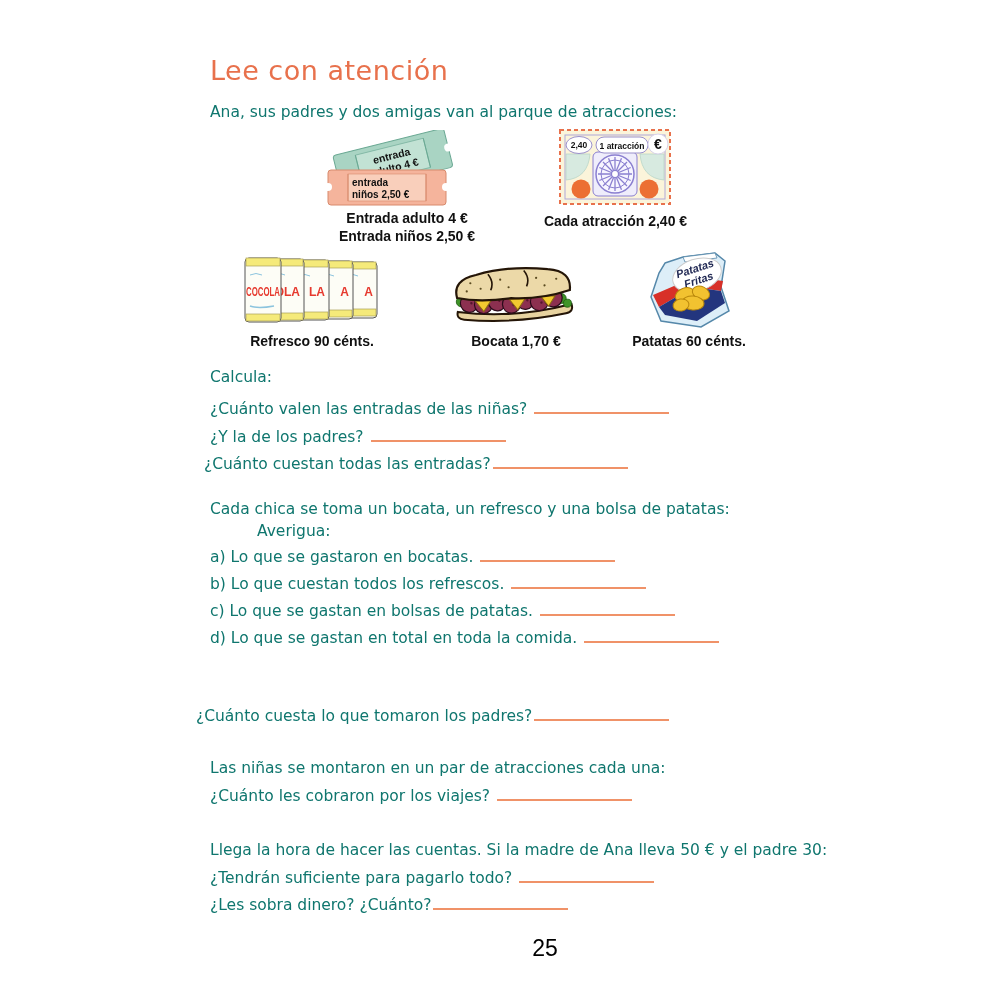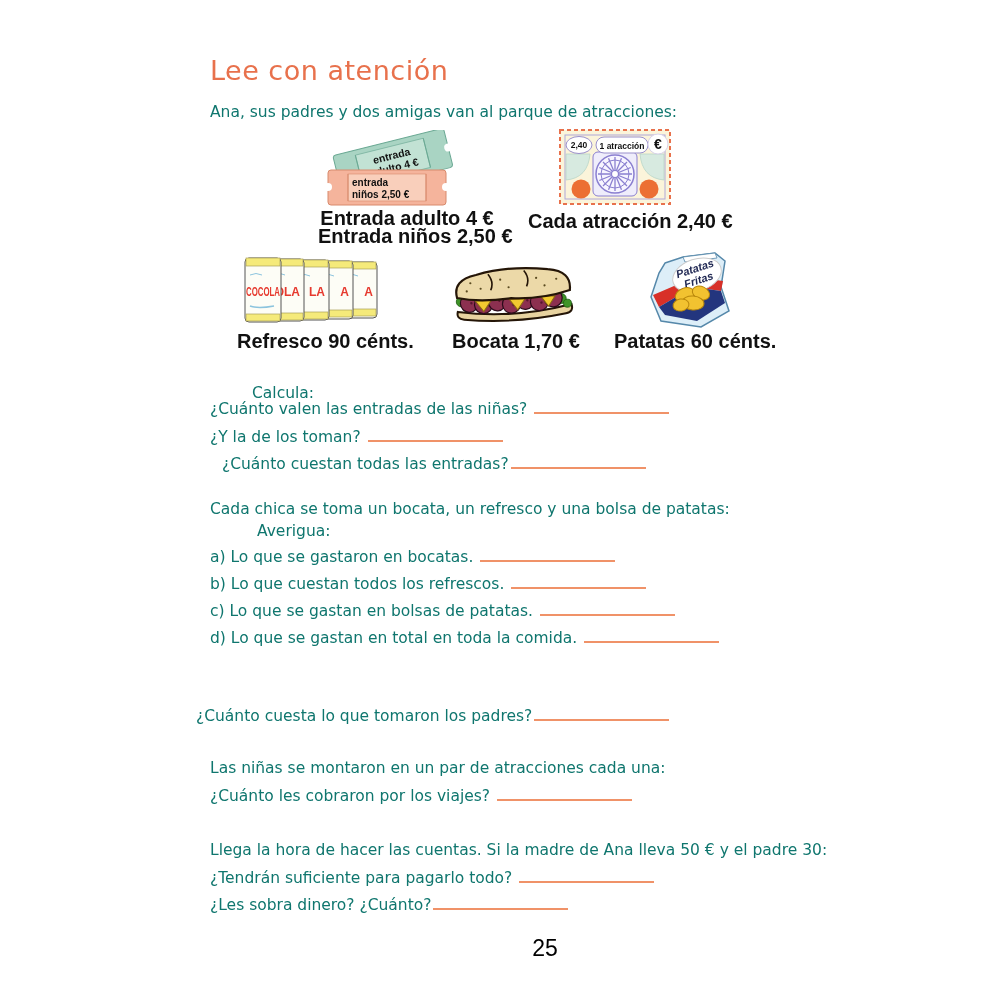--- a/index.html
+++ b/index.html
@@ -1,21 +1,21 @@
 <!DOCTYPE html>
 <html><head>
 <meta charset="utf-8">
 <style>
   html,body{margin:0;padding:0;background:#ffffff;}
   .page{position:relative;width:1000px;height:1000px;background:#ffffff;overflow:hidden;
         font-family:"DejaVu Sans",sans-serif;color:#4a4a46;}
   .abs{position:absolute;}
   .title{font-size:27px;color:#e8714c;letter-spacing:.5px;}
   .body-text{font-size:15.5px;color:#0f766e;white-space:nowrap;}
-  .caption{font-family:"Liberation Sans",sans-serif;font-weight:bold;font-size:20px;
+  .caption{font-family:"Liberation Sans",sans-serif;font-weight:bold;font-size:14px;
            color:#111;text-align:center;line-height:18px;white-space:nowrap;}
   .qrow{display:flex;align-items:baseline;}
   .answer-line{display:inline-block;width:135px;height:13px;
                border-bottom:2px solid #f09268;}
   .gap{margin-left:7px;}
   .nogap{margin-left:2px;}
   .pagenum{font-family:"Liberation Sans",sans-serif;font-size:23px;color:#000;
            width:100%;text-align:center;}
   svg text{font-family:"Liberation Sans",sans-serif;}
 </style>
@@ -213,30 +213,30 @@
         <ellipse cx="56" cy="54" rx="11" ry="7" transform="rotate(5 56 54)"></ellipse>
         <ellipse cx="44" cy="56" rx="8" ry="6" transform="rotate(-10 44 56)"></ellipse>
       </g>
     </svg>
   </div>
 
   <div class="abs caption" style="left:237px;top:332px;width:150px;">Refresco 90 cénts.</div>
   <div class="abs caption" style="left:441px;top:332px;width:150px;">Bocata 1,70 €</div>
   <div class="abs caption" style="left:614px;top:332px;width:150px;">Patatas 60 cénts.</div>
 
-  <div class="abs body-text" style="left:210px;top:384px;margin-left:42px;">Calcula:</div>
+  <div class="abs body-text" style="left:210px;top:368px;">Calcula:</div>
   <div class="abs qrow" style="left:210px;top:399px;">
     <span class="body-text">¿Cuánto valen las entradas de las niñas?</span>
     <span class="answer-line gap"></span>
   </div>
   <div class="abs qrow" style="left:210px;top:427px;">
-    <span class="body-text">¿Y la de los toman?</span>
-    <span class="answer-line gap"></span>
-  </div>
-  <div class="abs qrow" style="left:222px;top:454px;">
+    <span class="body-text">¿Y la de los padres?</span>
+    <span class="answer-line gap"></span>
+  </div>
+  <div class="abs qrow" style="left:204px;top:454px;">
     <span class="body-text">¿Cuánto cuestan todas las entradas?</span>
     <span class="answer-line nogap"></span>
   </div>
 
   <div class="abs body-text" style="left:210px;top:500px;">Cada chica se toma un bocata, un refresco y una bolsa de patatas:</div>
   <div class="abs body-text" style="left:213px;top:522px;margin-left:44px;">Averigua:</div>
   <div class="abs qrow" style="left:210px;top:547px;">
     <span class="body-text">a) Lo que se gastaron en bocatas.</span>
     <span class="answer-line gap"></span>
   </div>

